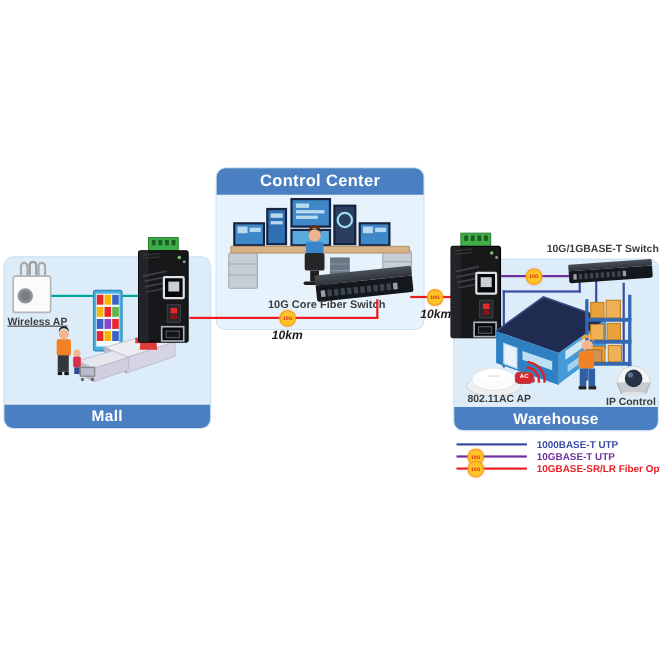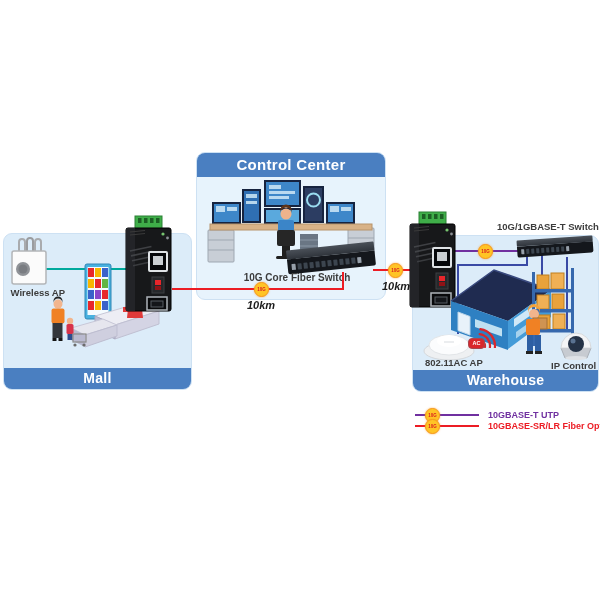--- a/index.html
+++ b/index.html
@@ -43,21 +43,21 @@
   <div style="position:absolute;left:10px;top:236px;">
     <svg width="38" height="50" viewBox="0 0 38 50">
       <path d="M9 16 V6 a3 3 0 0 1 6 0 V16" fill="none" stroke="#a9abae" stroke-width="2"></path>
       <path d="M17 16 V5 a3 3 0 0 1 6 0 V16" fill="none" stroke="#9a9c9f" stroke-width="2"></path>
       <path d="M25 16 V6 a3 3 0 0 1 6 0 V16" fill="none" stroke="#a9abae" stroke-width="2"></path>
       <rect x="2" y="15" width="34" height="33" rx="2" fill="#fbfbfb" stroke="#b3b5b8" stroke-width="1.5"></rect>
       <circle cx="13" cy="33" r="7" fill="#8f9297"></circle>
       <circle cx="13" cy="33" r="4.5" fill="#7a7d82"></circle>
     </svg>
   </div>
-  <div class="devlabel" style="left:3px;top:287px;width:62px;text-align:right;">Wireless AP</div>
+  <div class="devlabel" style="left:3px;top:287px;width:62px;text-align:center;text-decoration:underline;">Wireless AP</div>
 
   <div style="position:absolute;left:45px;top:262px;">
     <svg width="118" height="102" viewBox="0 0 118 102">
 
       <rect x="40" y="2" width="26" height="55" rx="2" fill="#48b1e0" stroke="#2f86b5"></rect>
       <rect x="42.5" y="5" width="21" height="48" fill="#f4fbff"></rect>
       <g>
         <rect x="43" y="6" width="6" height="9" fill="#e8262b"></rect>
           <rect x="50" y="6" width="6" height="9" fill="#f7b500"></rect>
           <rect x="57" y="6" width="6" height="9" fill="#3a62c9"></rect>
@@ -337,20 +337,24 @@
       <polygon points="5,26 35,26 31,36 9,36" fill="#c7cbd1" stroke="#aab0b7"></polygon>
       <path d="M5 26 A15 15 0 0 1 35 26 Z" fill="#f3f4f6" stroke="#d7dadd"></path>
       <circle cx="20" cy="22" r="8" fill="#253246"></circle>
       <circle cx="17" cy="19" r="2.5" fill="#5a7291"></circle>
       <ellipse cx="20" cy="36" rx="11" ry="2" fill="#dfe2e6"></ellipse>
     </svg>
   </div>
   <div class="devlabel" style="left:551px;top:360px;">IP Control</div>
 
   <div style="position:absolute;left:410px;top:397px;width:190px;height:50px;">
+    <div class="legend-row" style="top:1px;">
+      <div class="legend-line" style="background: rgb(58, 74, 165);"></div>
+      <div class="legend-label" style="color: rgb(58, 74, 165);">1000BASE-T UTP</div>
+    </div>
     <div class="legend-row" style="top:12px;">
       <div class="legend-line" style="background: rgb(112, 48, 160);"></div>
       <div class="g10badge" style="left:15px;top:-1px;">10G</div>
       <div class="legend-label" style="color: rgb(112, 48, 160);">10GBASE-T UTP</div>
     </div>
     <div class="legend-row" style="top:23px;">
       <div class="legend-line" style="background: rgb(236, 28, 36);"></div>
       <div class="g10badge" style="left:15px;top:-1px;">10G</div>
       <div class="legend-label" style="color: rgb(236, 28, 36);">10GBASE-SR/LR Fiber Optic</div>
     </div>

